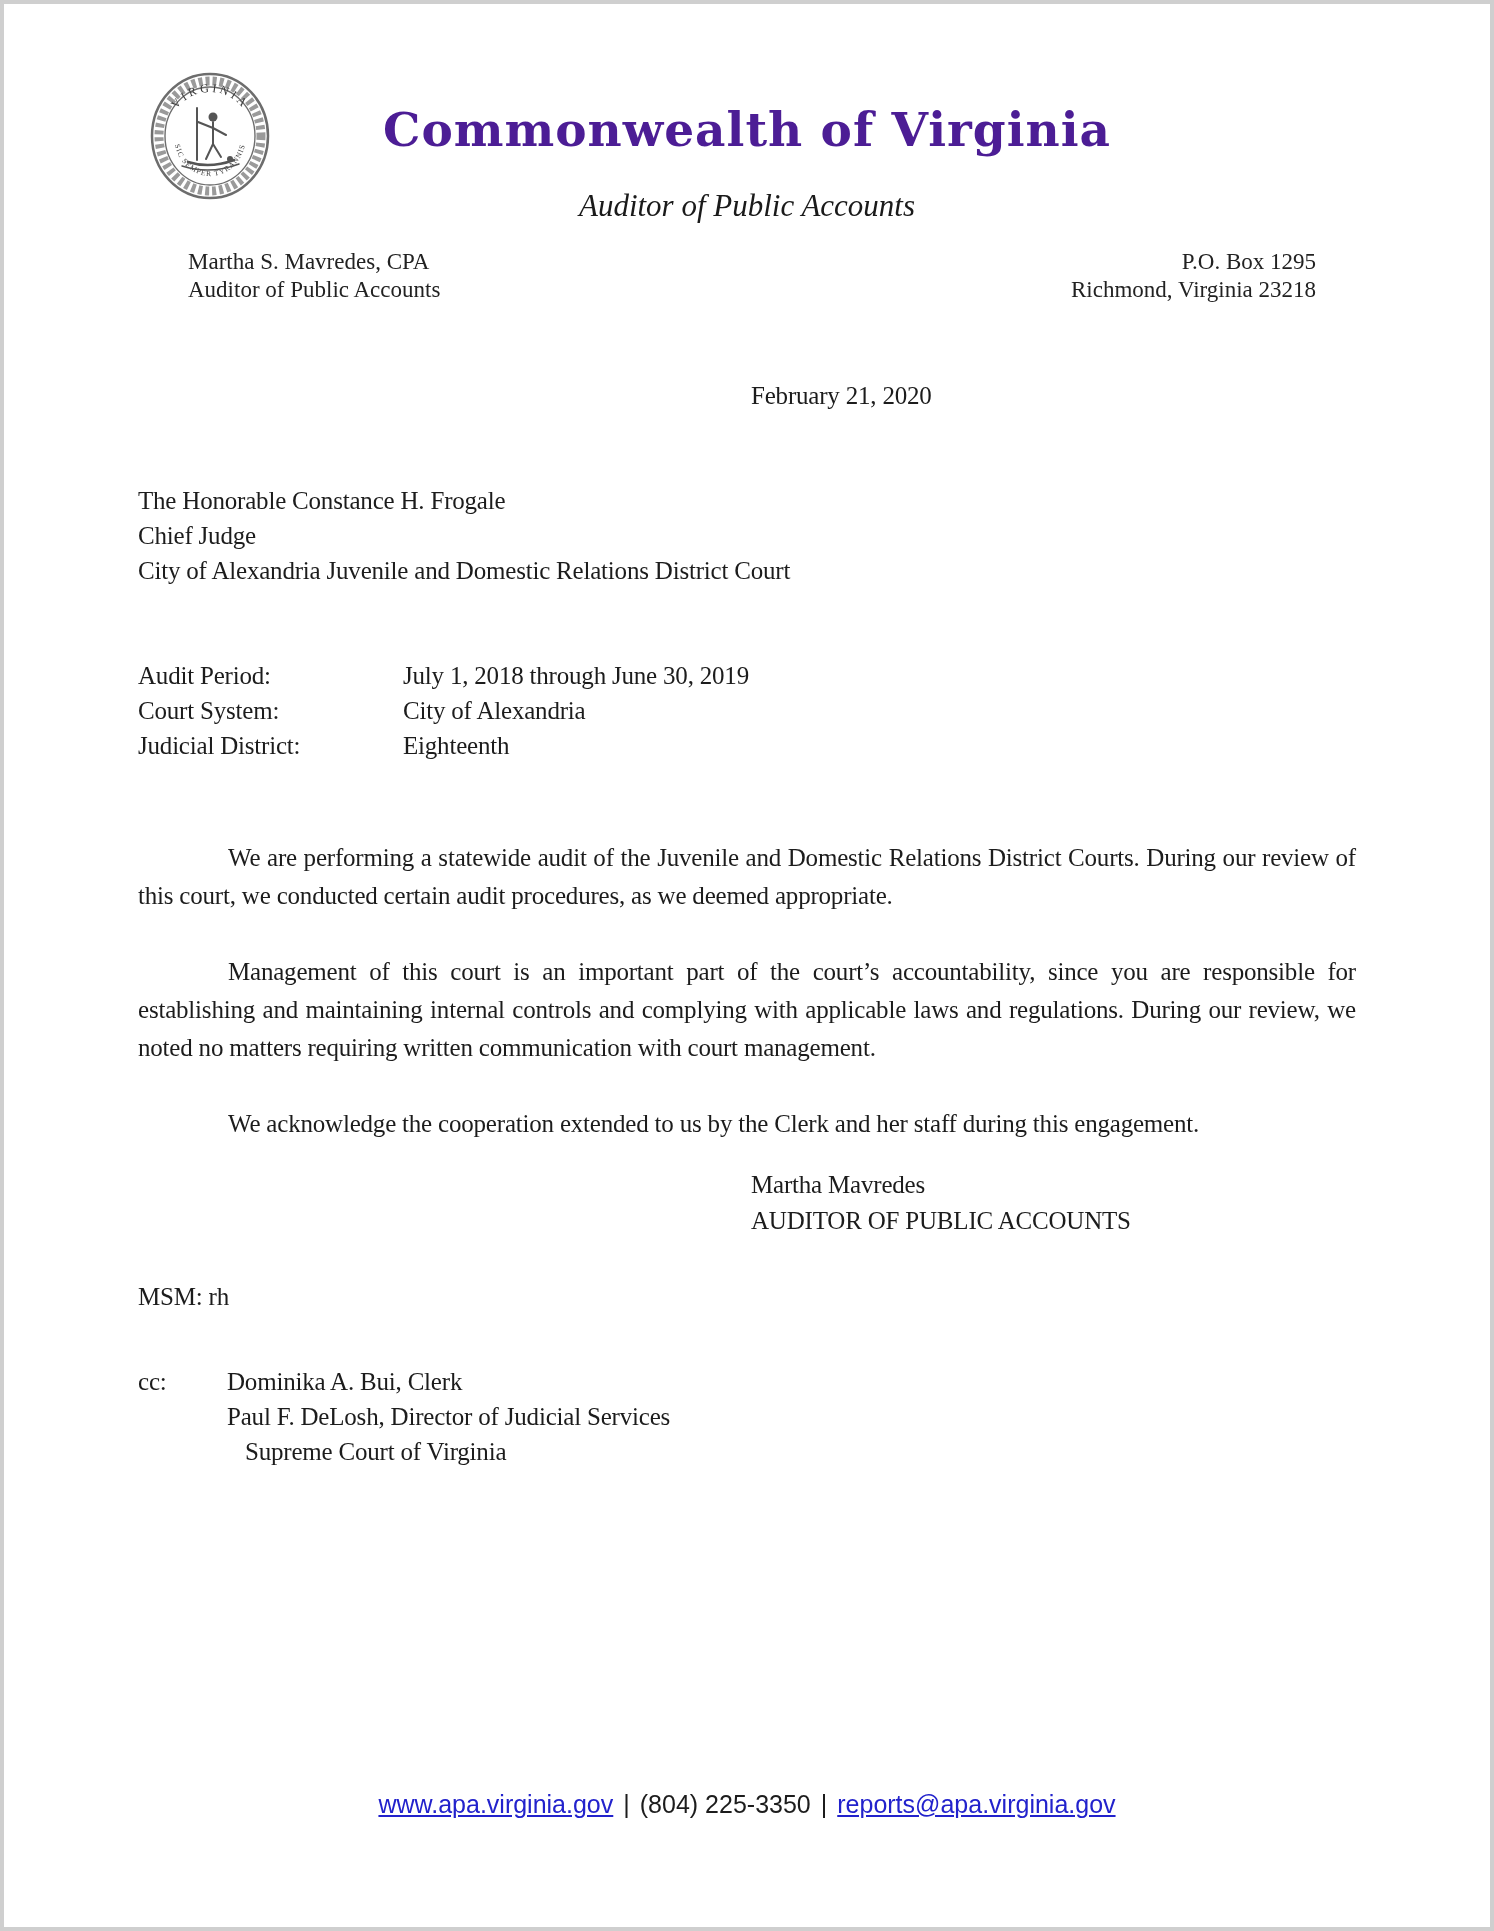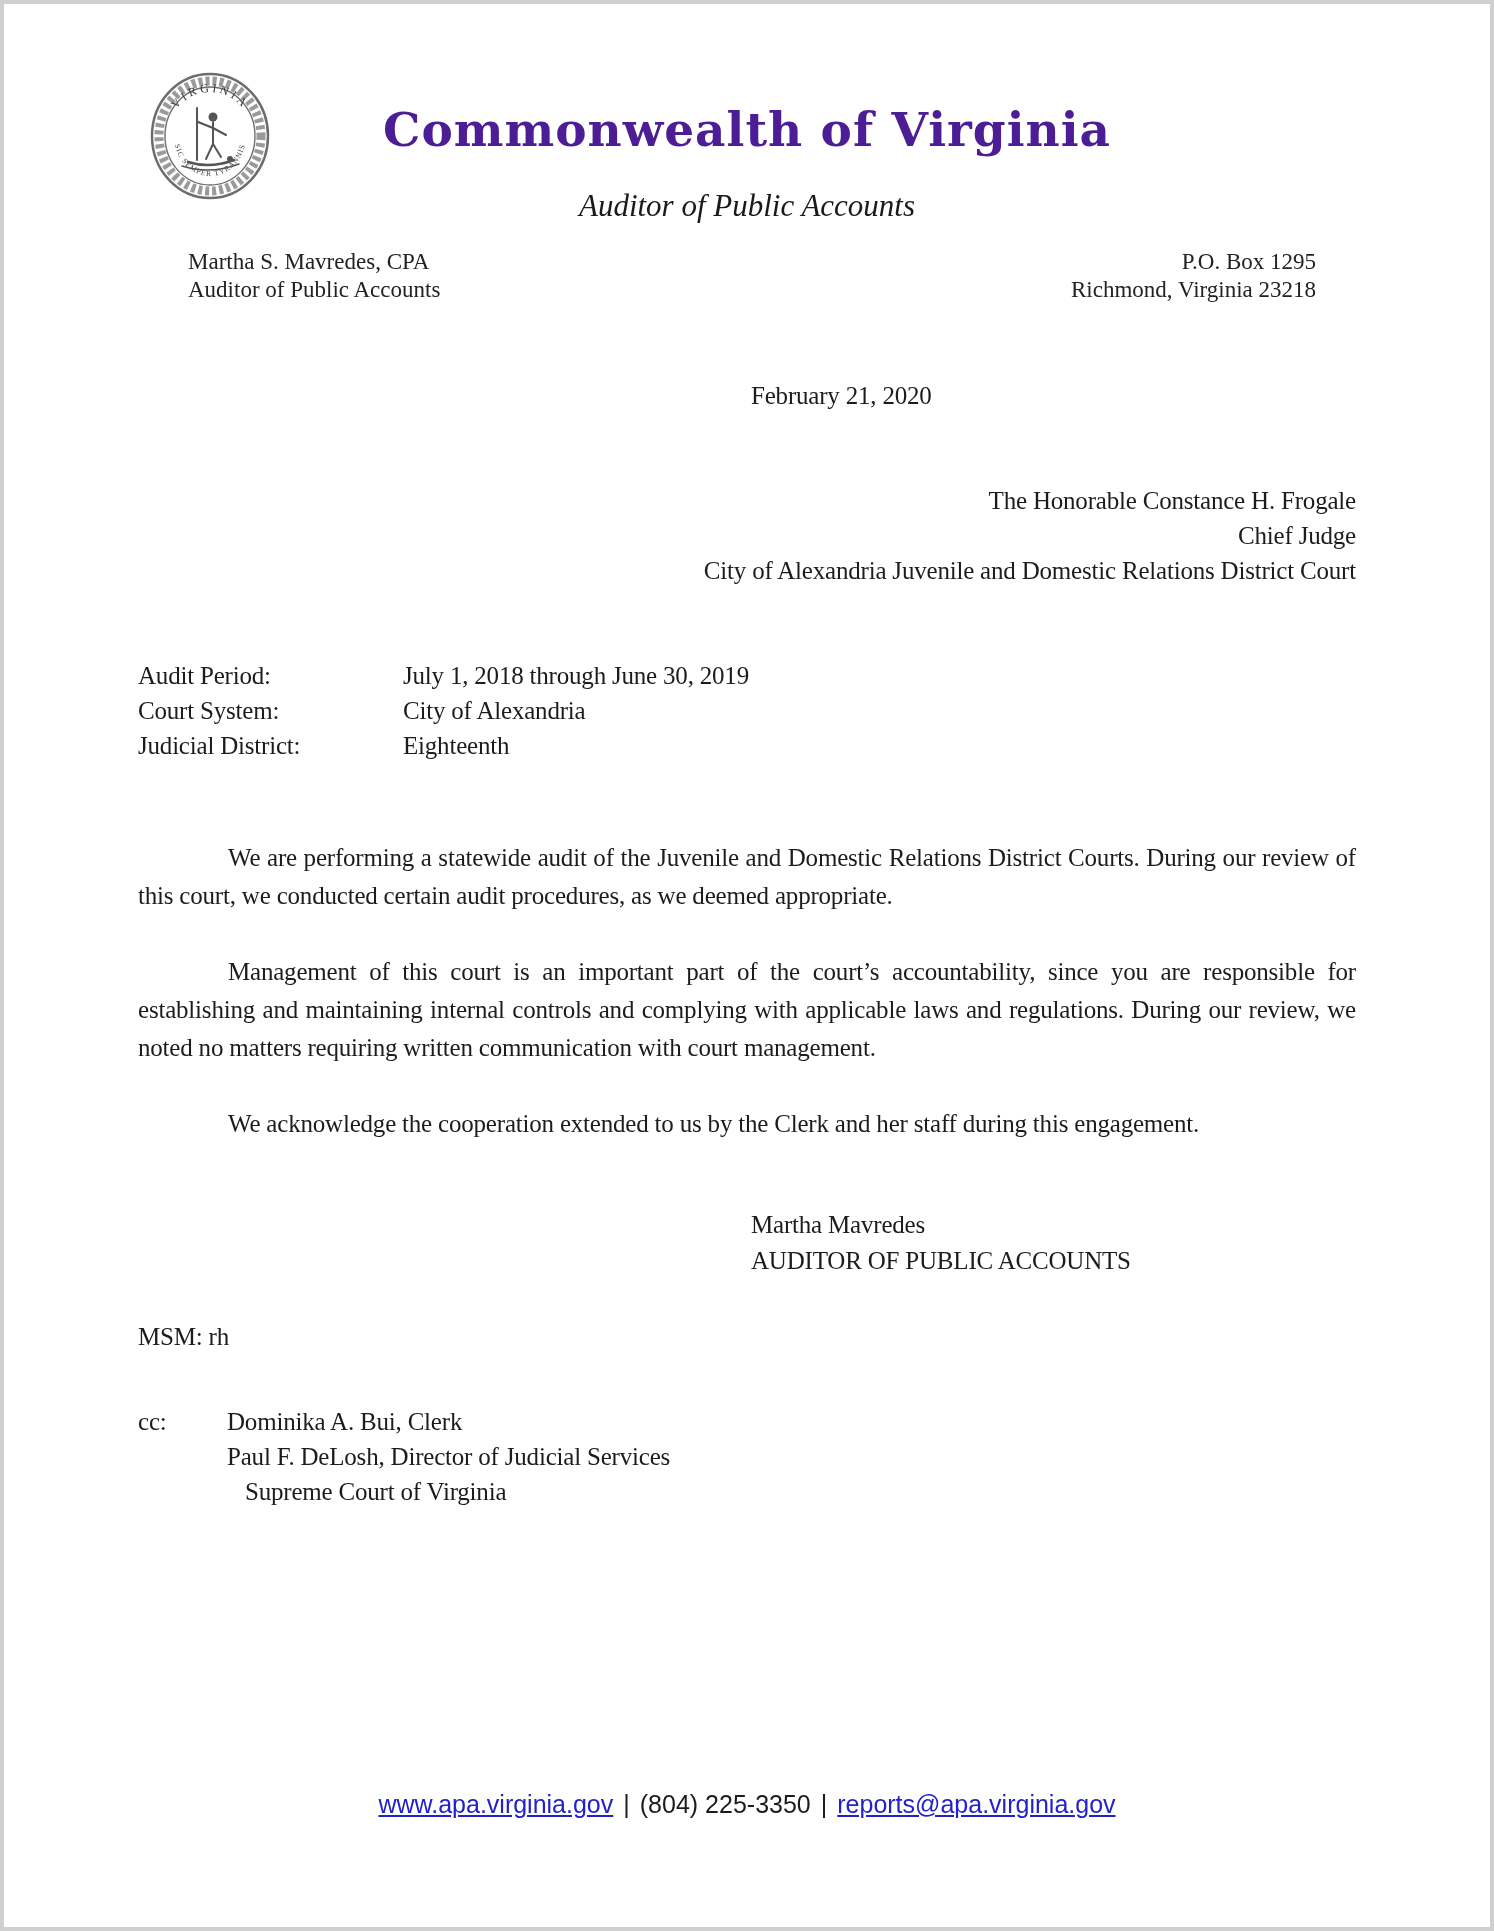--- a/index.html
+++ b/index.html
@@ -28,29 +28,29 @@
     position:absolute; left:8px; right:0; top:178px;
     display:flex; justify-content:space-between;
     font-family:"Liberation Serif", serif; font-size:23px; line-height:28px; color:#222;
   }
   .header-info .left  { padding-left:42px; }
   .header-info .right { padding-right:40px; text-align:right; }
 
   
   .letter { font-size:25px; line-height:35px; letter-spacing:-0.2px;font-family:Liberation Serif, serif; }
   .date-line   { margin-top:76px; margin-left:613px; }
-  .recipient   { margin-top:70px;text-align:right; }
+  .recipient   { margin-top:70px; }
   .details     { margin-top:70px; }
   .details-row .label { display:inline-block; width:265px; }
   .paragraphs  { margin-top:76px; }
   .paragraphs p {
     margin:0 0 38px 0; text-align:justify; text-indent:90px; line-height:38px;
   }
   .paragraphs p:last-child { margin-bottom:0; }
-  .signature { margin-top:64px; margin-left:613px; line-height:36px; }
+  .signature { margin-top:24px; margin-left:613px; line-height:36px; }
   .reference { margin-top:40px; }
   .cc-block  { margin-top:50px; display:flex; }
   .cc-label  { width:89px; }
   .cc-list .cc-item { line-height:35px; }
   .cc-indent { padding-left:18px; }
 
   
   .footer {
     position:absolute; left:0; right:0; top:1786px; text-align:center;
     font-size:25px; color:#1c1c1c;

